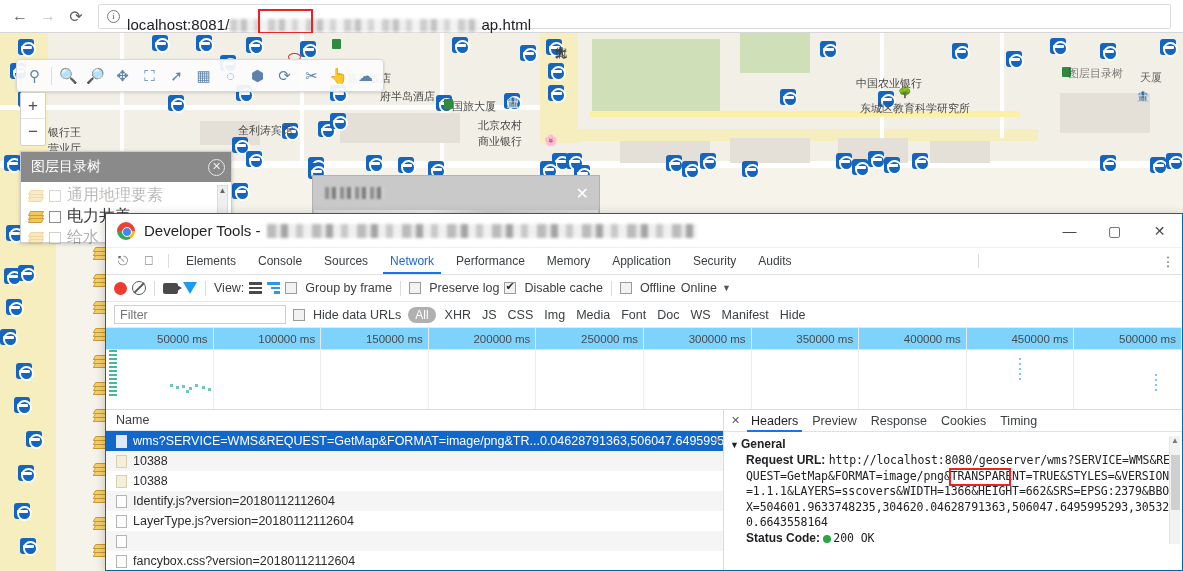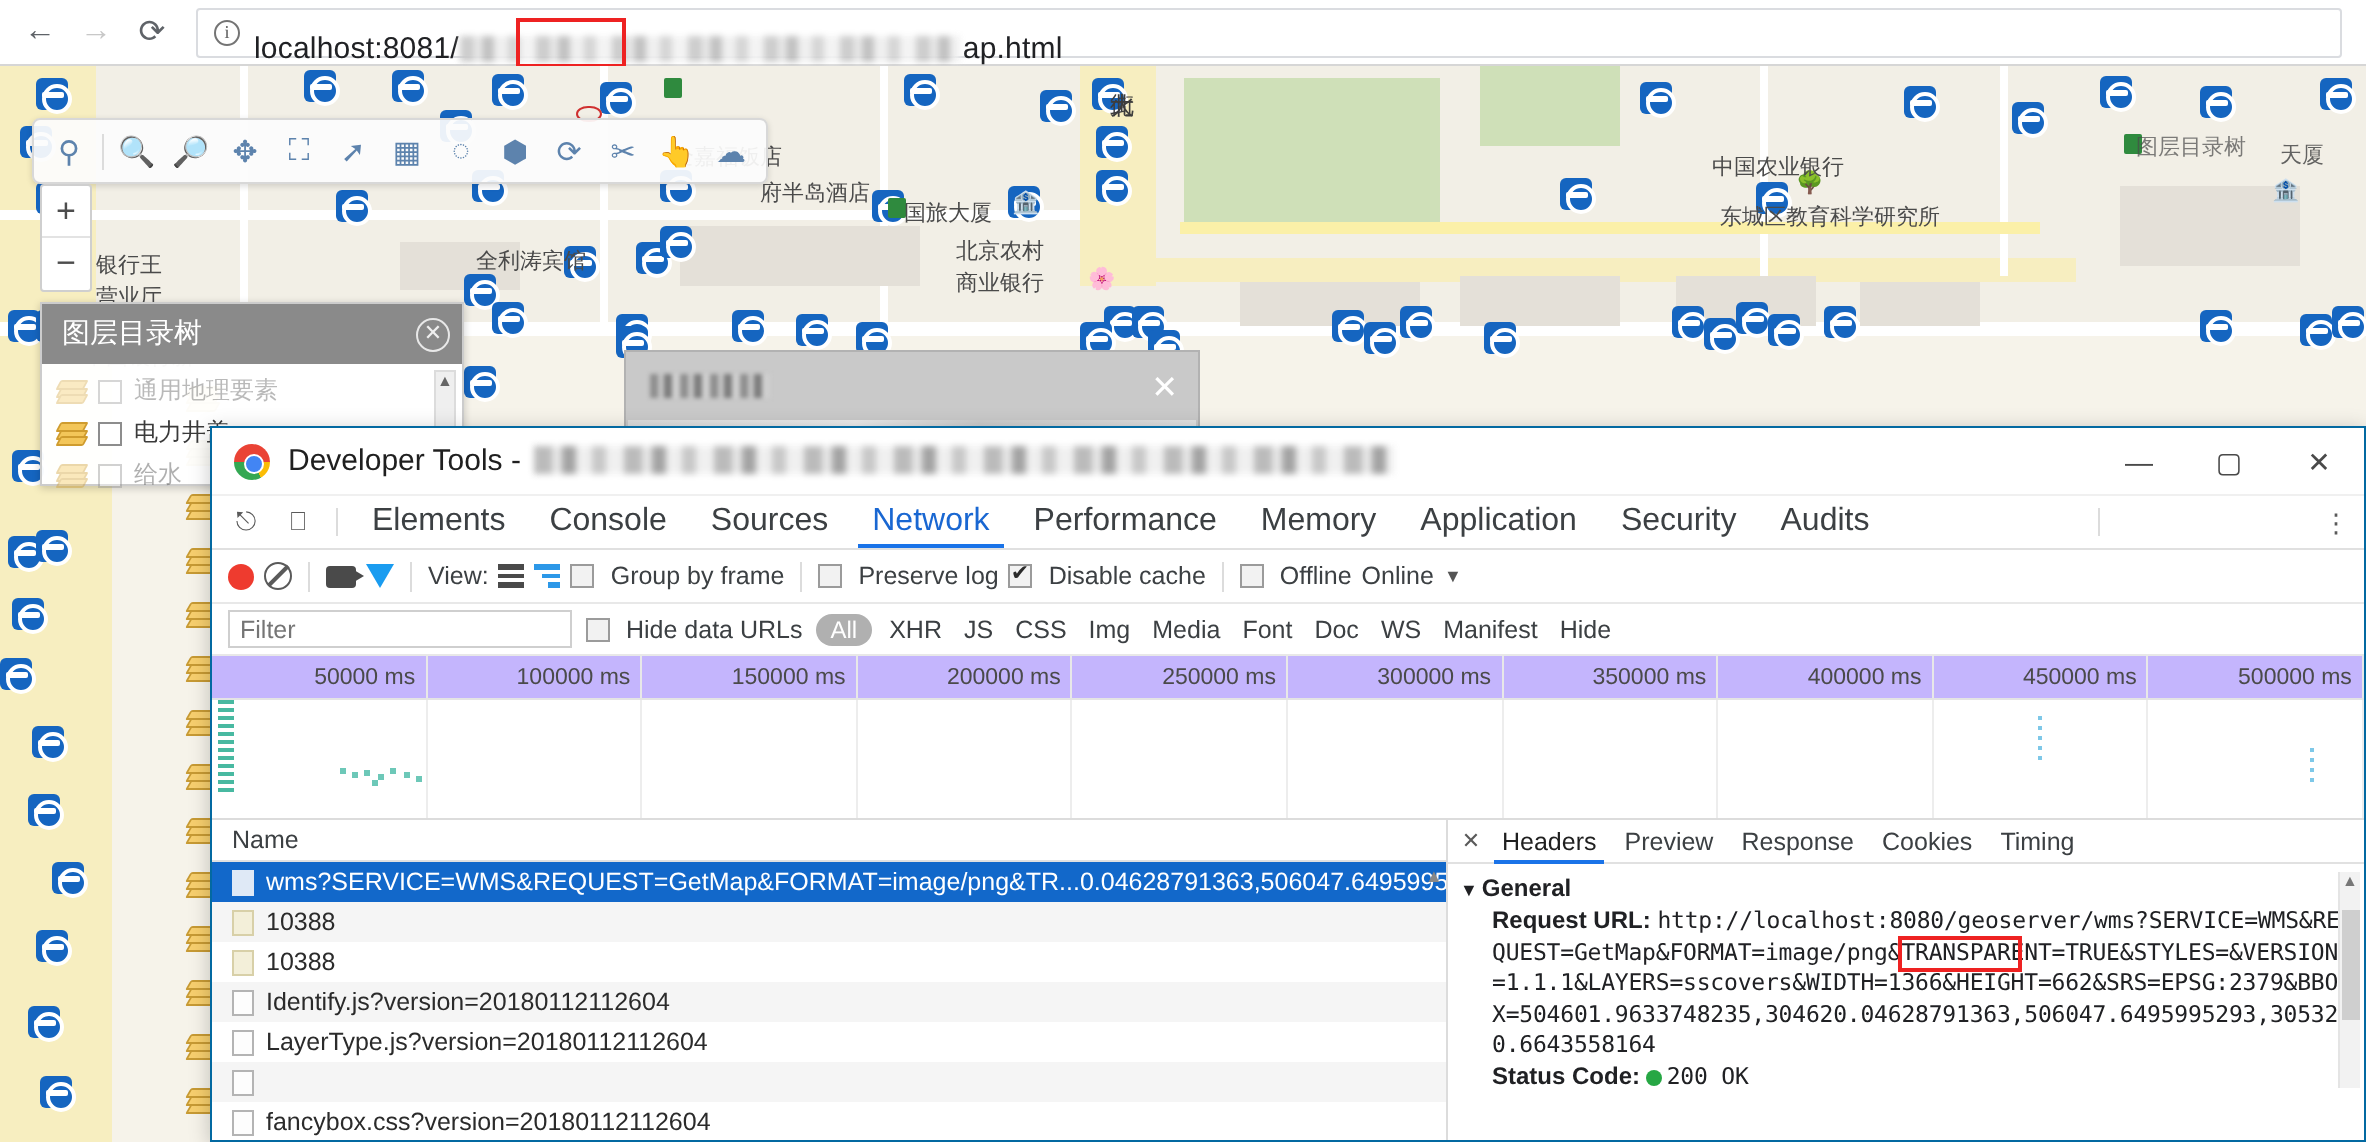--- a/index.html
+++ b/index.html
@@ -122,21 +122,21 @@
   .lt-head {
     height: 30px; background: #8a8a8a; color: #ffffff;
     display: flex; align-items: center; justify-content: space-between;
     padding: 0 6px 0 10px; font-size: 14px;
     font-family: "DejaVu Sans", sans-serif;
   }
   .lt-close {
     width: 17px; height: 17px; border: 1.5px solid #e8e8e8; border-radius: 50%;
     font-size: 11px; line-height: 14px; text-align: center; color: #f0f0f0;
   }
-  .lt-body { padding: 3px 8px; font-size: 12px; color: #3a3a3a; }
+  .lt-body { padding: 3px 8px; font-size: 16px; color: #3a3a3a; }
   .lt-row { display: flex; align-items: center; gap: 6px; height: 21px;
             font-family: "DejaVu Sans", sans-serif; }
   .lt-cb { width: 12px; height: 12px; border: 1px solid #8d8d8d; background: #fff; flex:0 0 auto;}
   .lt-layicon {
     width: 14px; height: 12px; flex: 0 0 auto; position: relative;
   }
   .lt-layicon i {
     position: absolute; left: 0; width: 14px; height: 5px; background: #f3c659;
     border: 1px solid #cf9c2e; transform: skewX(-28deg); border-radius: 1px;
   }
@@ -204,21 +204,21 @@
   .dt-tabs {
     height: 27px; display: flex; align-items: stretch; border-bottom: 1px solid #e0e0e0;
     background: #ffffff; padding-left: 4px;
   }
   .dt-iconbtn {
     width: 26px; display: flex; align-items: center; justify-content: center;
     color: #5a5a5a; font-size: 13px;
   }
   .dt-divider { width: 1px; margin: 6px 6px; background: #dcdcdc; }
   .dt-tab {
-    padding: 0 11px; display: flex; align-items: center; font-size: 16px;
+    padding: 0 11px; display: flex; align-items: center; font-size: 12px;
     color: #3c4043; position: relative; white-space: nowrap;
   }
   .dt-tab.active { color: #1967d2; }
   .dt-tab.active::after {
     content: ""; position: absolute; left: 4px; right: 4px; bottom: 0; height: 2px; background: #1a73e8;
   }
   .dt-kebab { margin-left: auto; width: 28px; display:flex; align-items:center; justify-content:center;
               color:#5a5a5a; letter-spacing:0; font-size:13px; }
   .dt-kebab-sep { width:1px; margin:6px 0; background:#dcdcdc; }
 
@@ -264,21 +264,21 @@
     width: 172px; height: 19px; border: 1px solid #cfcfcf; background: #fff;
     font-size: 12.5px; color: #777; padding: 0 5px;
     font-family: "Liberation Sans", sans-serif;
   }
   .type-pill {
     background: #b0b0b0; color: #ffffff; border-radius: 9px; padding: 1px 7px; font-size: 12px;
   }
   .type-it { padding: 0 2px; white-space: nowrap; }
 
   .dt-ruler {
-    height: 22px; display: flex; border-bottom: 1px solid #e4e4e4; background: #c4b5fd;
+    height: 22px; display: flex; border-bottom: 1px solid #e4e4e4; background: #7dd3fc;
     position: relative;
   }
   .rk {
     flex: 1 1 0; border-right: 1px solid #e8e8e8; font-size: 11.5px; color: #4a4a4a;
     display: flex; align-items: center; justify-content: flex-end; padding-right: 5px;
     font-family: "Liberation Sans", sans-serif;
   }
   .dt-overview {
     height: 60px; display: flex; border-bottom: 1px solid #dcdcdc; background: #fff;
     position: relative;

